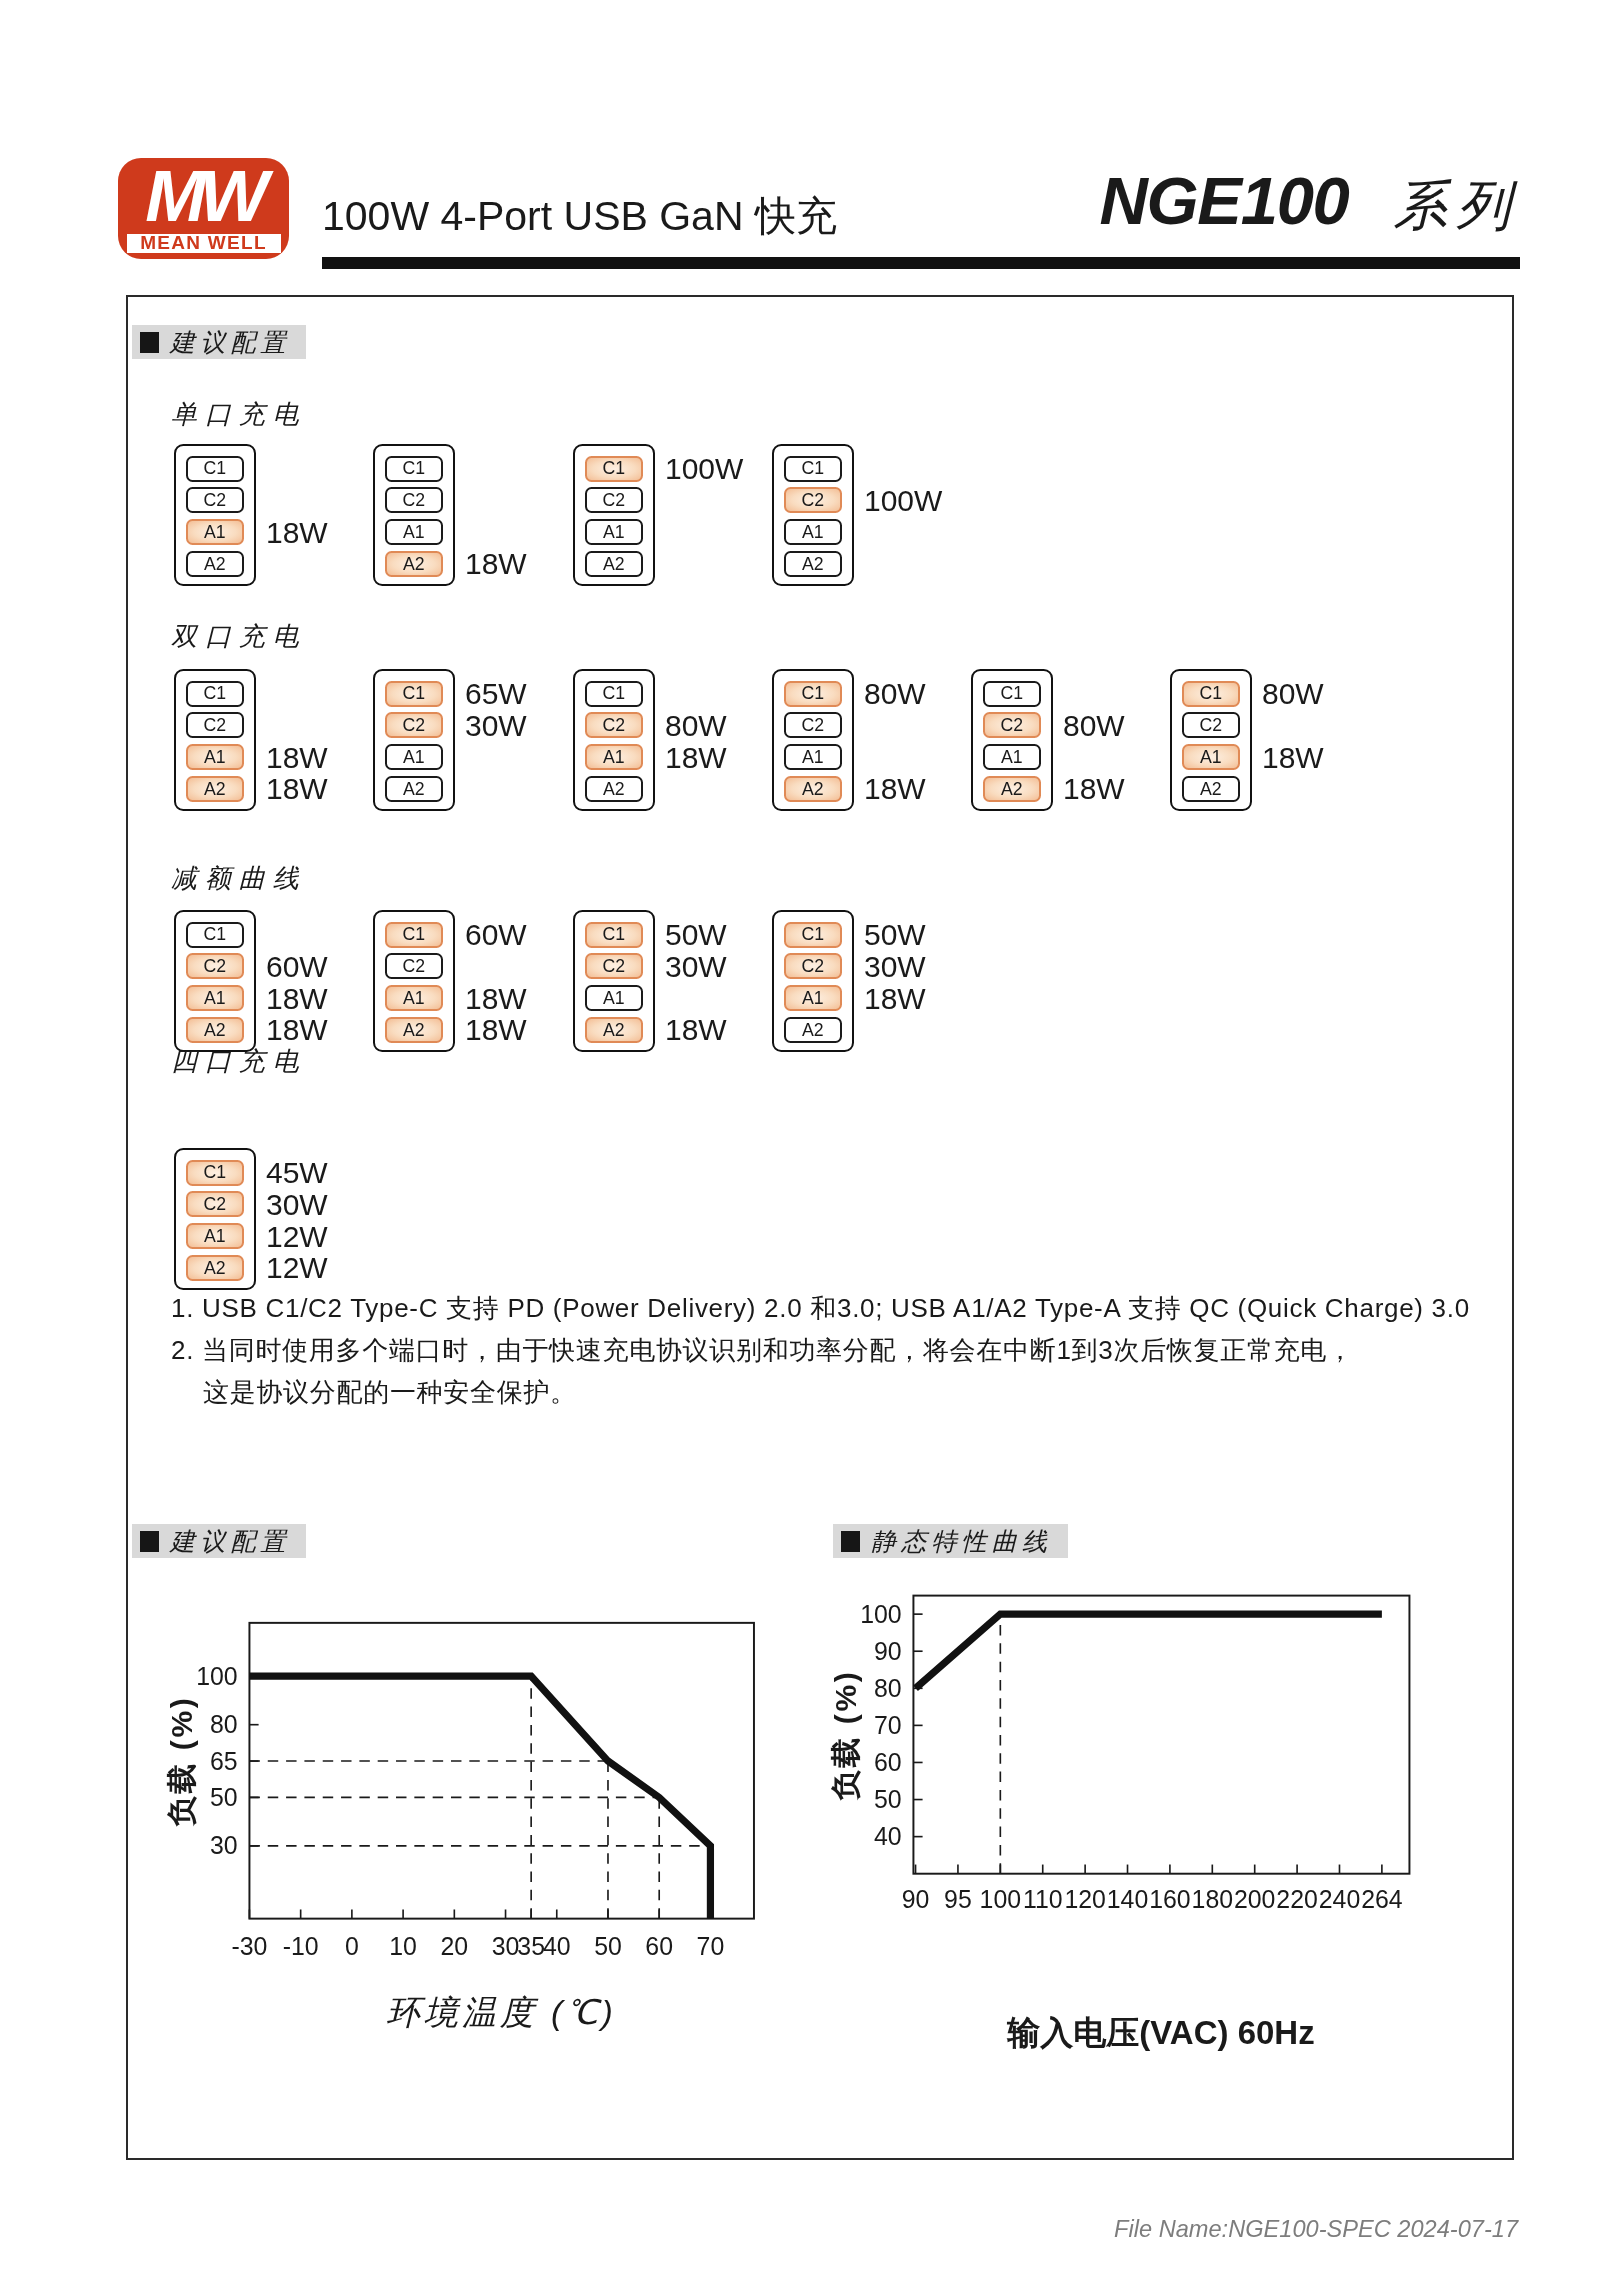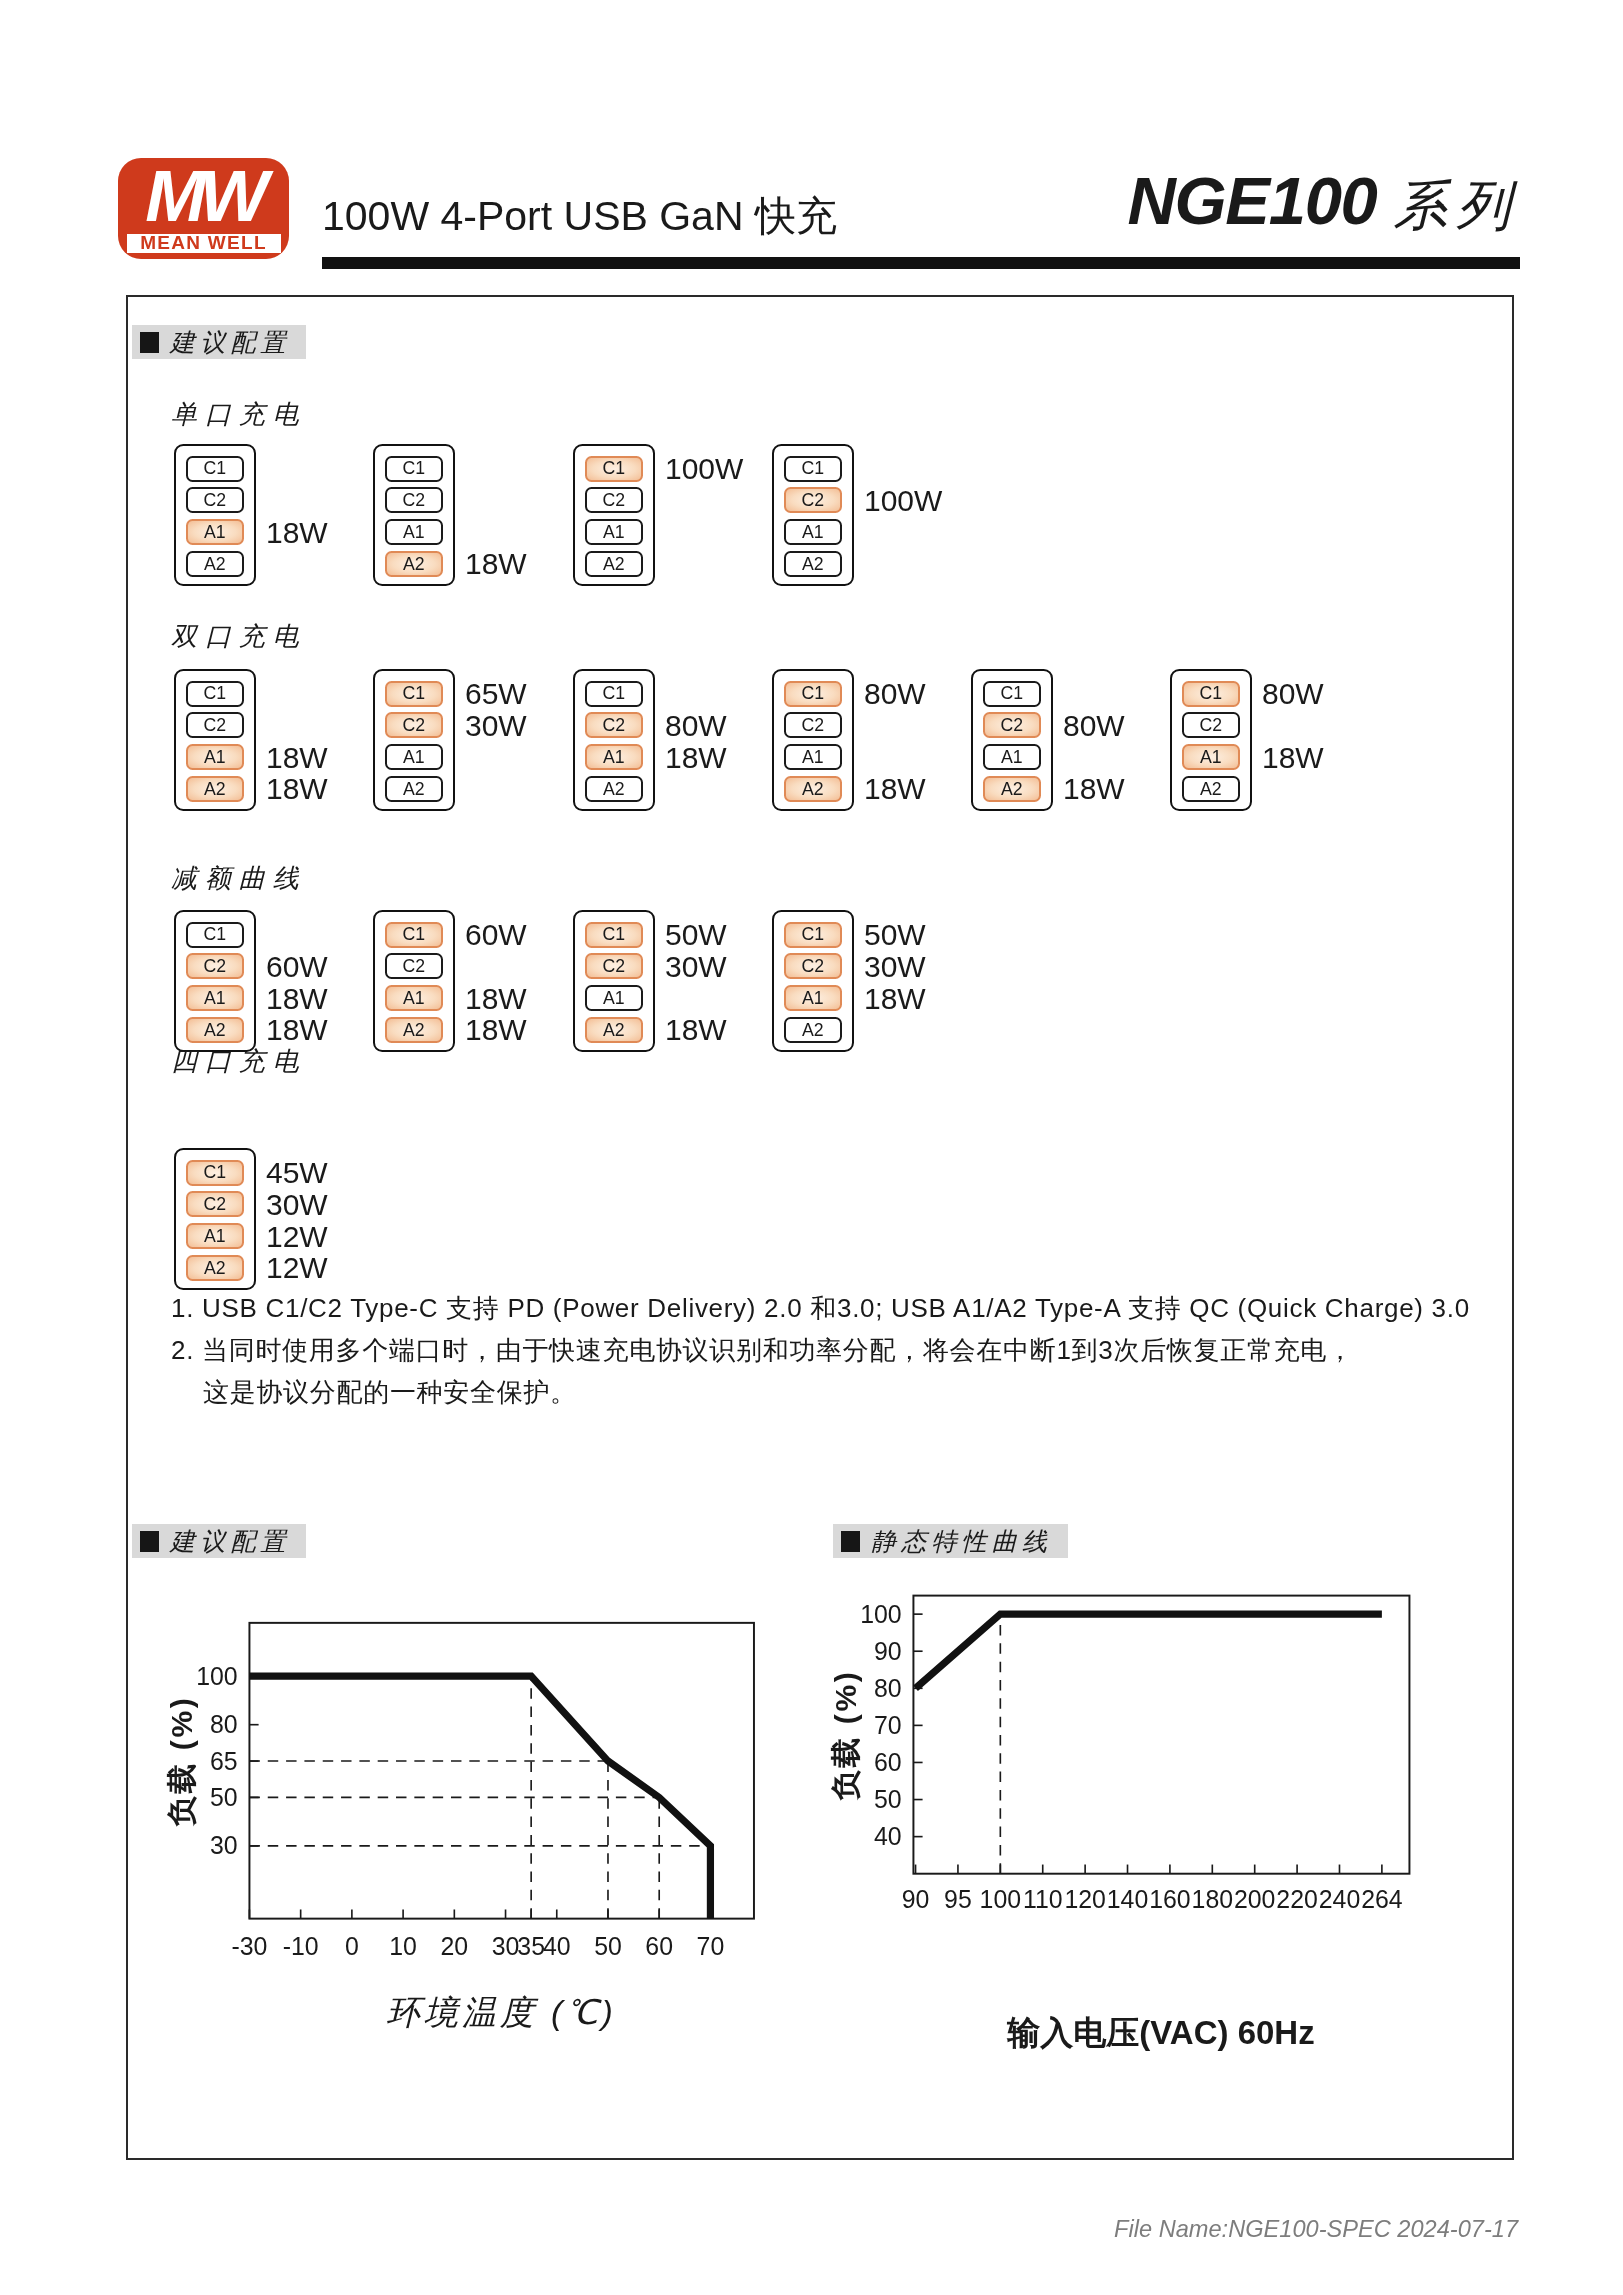--- a/index.html
+++ b/index.html
@@ -9,21 +9,21 @@
 
   
   .logo { position:absolute; left:118px; top:158px; width:171px; height:101px; background:#cf3a1c;border-radius:23px; }
   .logo-mw { position:absolute; left:0; right:0; top:-3.9px; text-align:center;
              font-style:italic; font-weight:bold; font-size:73px; letter-spacing:-6.5px; color:#ffffff; }
   .logo-band { position:absolute; left:8.5px; right:8.5px; bottom:6.5px; height:19px; background:#ffffff;
                display:flex; align-items:center; justify-content:center; }
   .logo-band span { color:#cf3a1c; font-weight:bold; font-size:19px; letter-spacing:1.3px; }
   .doc-title { position:absolute; left:322px; top:189px; font-size:41px; 
                letter-spacing:0px; white-space:nowrap; }
-  .series { position:absolute; right:103px; top:162px; display:flex; align-items:baseline; }
+  .series { position:absolute; right:103px; top:162px; display:flex; align-items:baseline;gap:28px; }
   .series-name { font-size:67px; font-weight:bold; font-style:italic; letter-spacing:-1.3px; }
   .series-suffix { font-size:54px; font-style:italic; margin-left:17px; letter-spacing:9.2px; }
   .header-rule { position:absolute; left:322px; top:257px; width:1198px; height:12.4px; background:#111; }
 
   
   .content-box { position:absolute; left:126px; top:295px; width:1388px; height:1865px;
                  border:2px solid #2a2a2a; background:#fff; }
 
   
   .sec-label { position:absolute; display:inline-flex; align-items:center; gap:10.5px;

